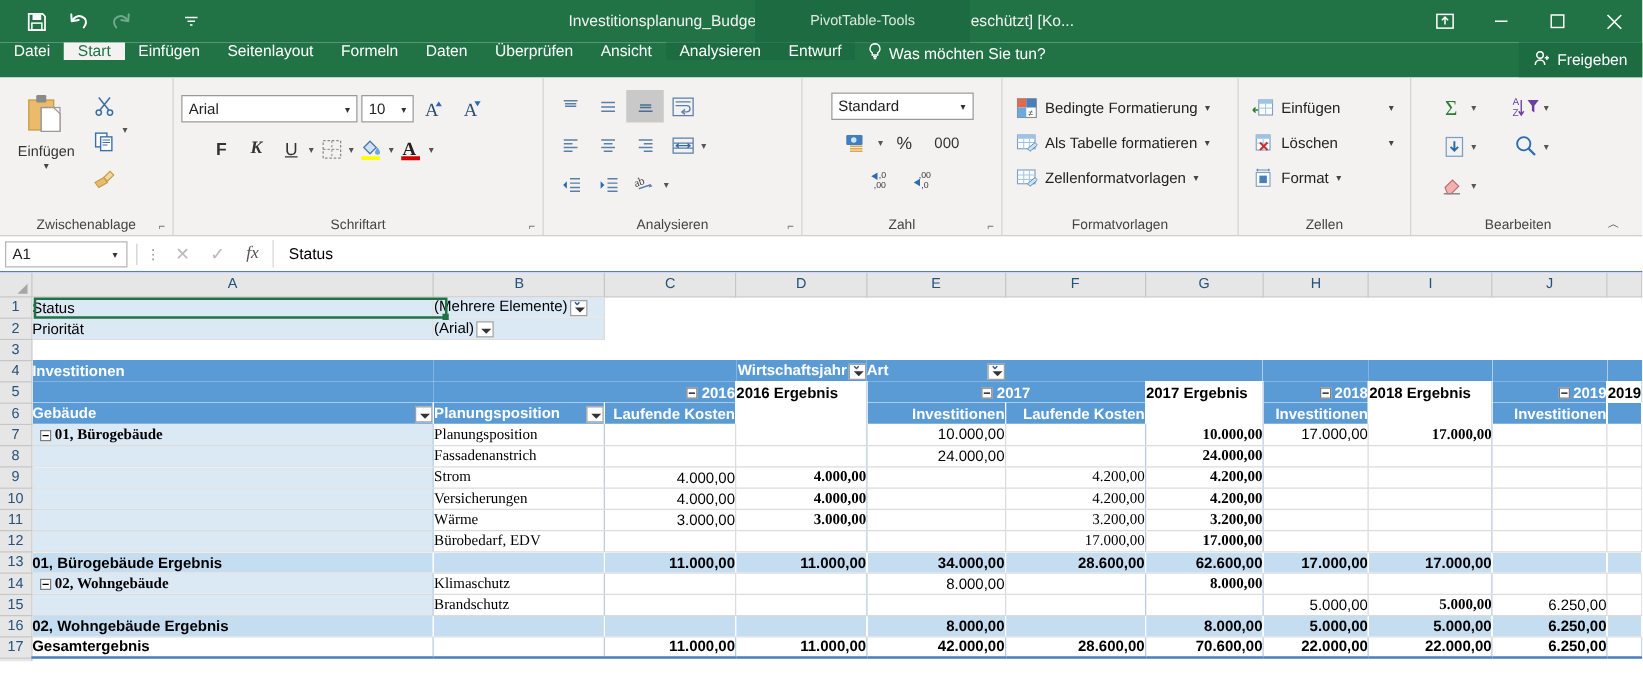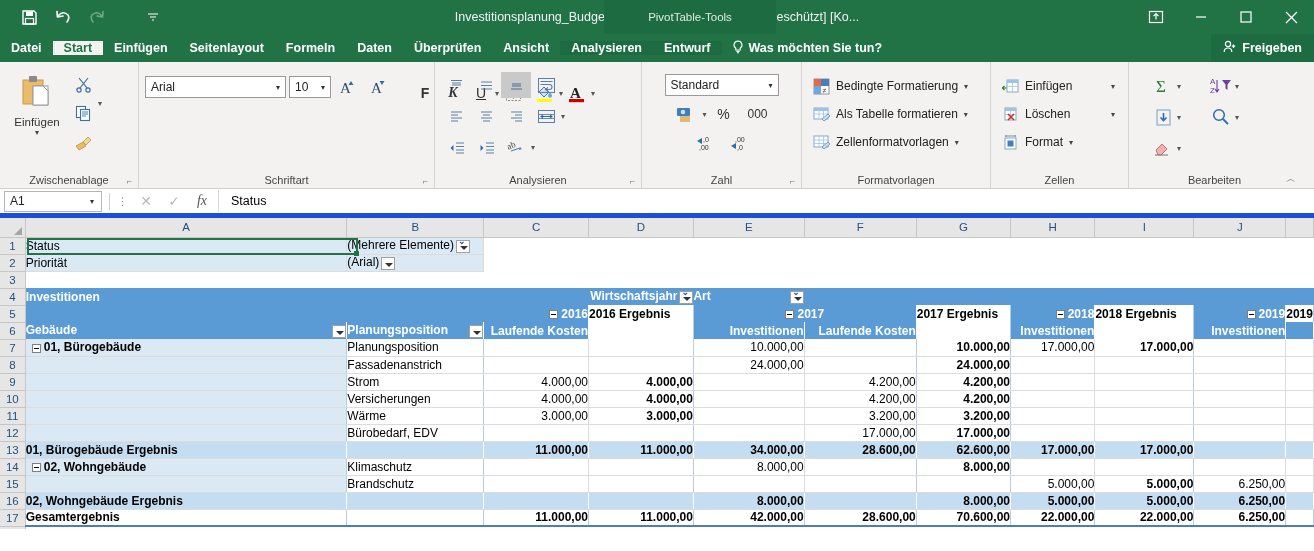--- a/index.html
+++ b/index.html
@@ -32,21 +32,21 @@
     background:#1d6c41; color:#dce9e1; font-size:11.5px;
     display:flex; align-items:center; justify-content:center;
   }
   .winbtns { position:absolute; right:0; top:0; height:34px; display:flex; }
   .winbtn { width:45px; height:34px; display:flex; align-items:center; justify-content:center; color:#fff; }
   .winbtn.close { width:46px; }
 
   
   .tabbar {
     position:relative; height:28px; background:#217346;
-    display:flex; align-items:center; font-size:12.5px;font-weight:bold;
+    display:flex; align-items:flex-start; font-size:12.5px;
   }
   .tab {
     padding:0 11px; display:flex; align-items:center; color:#ffffff; white-space:nowrap;
   }
   .tab.active { background:#f3f2f1; color:#217346; }
   .ctx-group { display:flex; background:#1d6c41; }
   .ctx-group .tab { color:#ffffff; }
   .tellme { display:flex; align-items:center; gap:5px; padding:0 10px; color:#fff; white-space:nowrap; }
   .tellme .bulb { font-size:12px; }
   .tabbar-right { position:absolute; right:0; top:0; height:28px; display:flex; align-items:stretch; }
@@ -104,21 +104,21 @@
 
   .cellsgrp .litem { width:122px; }
   .cellsgrp .litem .sp { flex:1; }
 
   .editgrp .erow { display:flex; align-items:center; }
   .ebtn { width:40px; height:28px; display:flex; align-items:center; justify-content:center; font-size:15px; color:#333; }
   .ecaret { font-size:8px; color:#555; margin-left:-6px; margin-right:4px; }
   .collapse { position:absolute; right:4px; bottom:2px; font-size:10px; color:#444; }
 
   
-  .formulabar { height:29px; background:#fff; border-bottom:5px solid #1d4ed8; display:flex; align-items:center; }
+  .formulabar { height:29px; background:#fff; border-bottom:1px solid #1d4ed8; display:flex; align-items:center; }
   .namebox {
     width:98px; height:21px; margin-left:4px; background:#fff; border:1px solid #b6b6b6;
     display:flex; align-items:center; font-size:12px; padding-left:5px; color:#222;
   }
   .namebox .nb-val { flex:1; }
   .namebox .nb-ar { width:18px; text-align:center; font-size:8px; color:#333; }
   .fb-sep { width:1px; height:17px; background:#cfcfcf; margin:0 7px; }
   .fb-dots { font-size:11px; color:#888; margin-right:4px; }
   .fb-btn { width:28px; height:22px; display:flex; align-items:center; justify-content:center; font-size:14px; color:#b9b9b9; }
   .fb-fx { font-family:"Liberation Serif", serif; font-style:italic; color:#555; font-size:14px; }
@@ -153,21 +153,21 @@
   .cell.nb { border-right:none; border-bottom:none; }
   .r { text-align:right; padding-right:3px; }
   .b { font-weight:bold; }
   .filt-blue { background:#dbe9f5; }
   .pv-head { background:#5b9bd5; color:#fff; font-weight:bold; border-right:1px solid #ffffff; border-bottom:none; }
   .pv-head-t { background:#5b9bd5; color:#fff; font-weight:bold; border:none; }
   .pv-head-white { background:#ffffff; color:#000; font-weight:bold; border-right:1px solid #b8cce4; border-bottom:none;}
   .pv-sub { background:#dbe9f5; }
   .pv-total { background:#c5ddf1; font-weight:bold; border-right:1px solid #ffffff; }
   .pv-grand { background:#ffffff; font-weight:bold; border-top:1px solid #4a7ebb; border-bottom:2px solid #4a7ebb; border-right:1px solid #b8cce4; }
-  .pv-body-border { border-right:1px solid #b8cce4; }
+  .pv-body-border { border-right:1px solid #b8cce4;font-family:Liberation Serif, serif; }
 
   .fdrop {
     display:inline-block; width:14px; height:13px; background:#ffffff;
     border:1px solid #a0a0a0; vertical-align:middle; position:relative; margin-left:2px;
   }
   .fdrop::after {
     content:""; position:absolute; left:3px; top:5px;
     border-left:4px solid transparent; border-right:4px solid transparent; border-top:4px solid #333;
   }
   .fdrop.active::before {
@@ -322,21 +322,21 @@
         <span class="tinycaret">▾</span>
       </div>
     </div>
     <div class="rgroup-label">
       <span>Zwischenablage</span>
       <span class="dlg">⌐</span>
     </div>
   </div>
 
   <div class="rgroup fontgrp" style="width:296px;">
-    <div class="rgroup-body" style="flex-direction:row;padding-top:8px;">
+    <div class="rgroup-body" style="flex-direction:column;padding-top:8px;">
       <div class="row1">
         <div class="combo" style="width:141px;">
           <span class="cv">Arial</span>
           <span class="ca">▾</span>
         </div>
         <div class="combo" style="width:42px;">
           <span class="cv">10</span>
           <span class="ca">▾</span>
         </div>
         <div class="fbtn">

